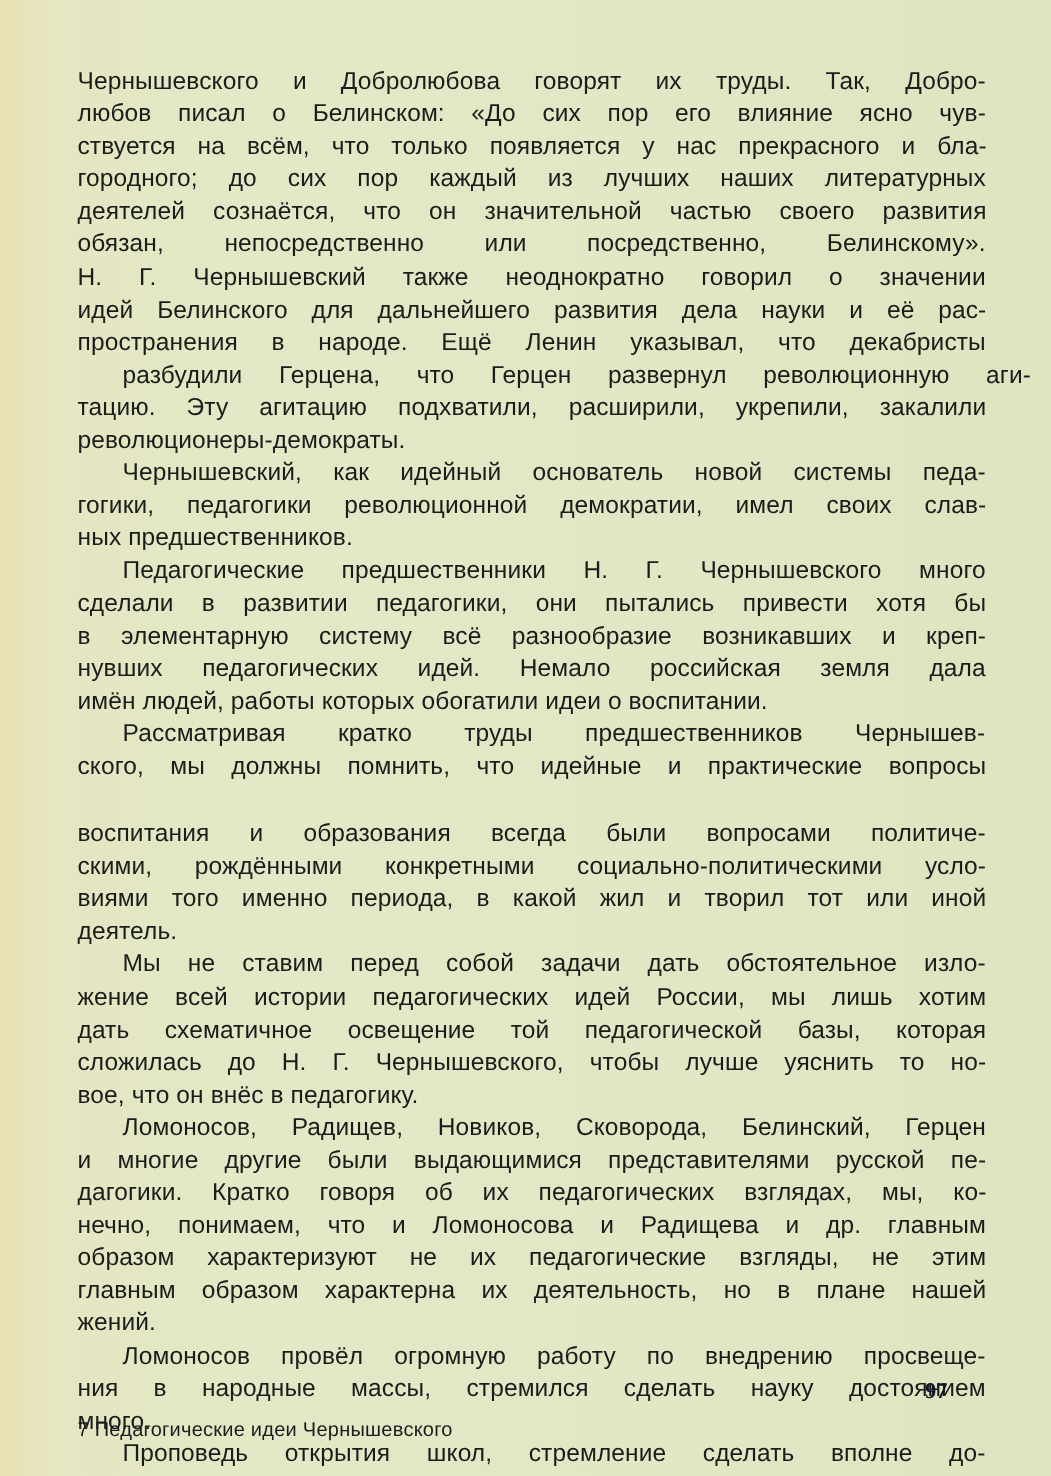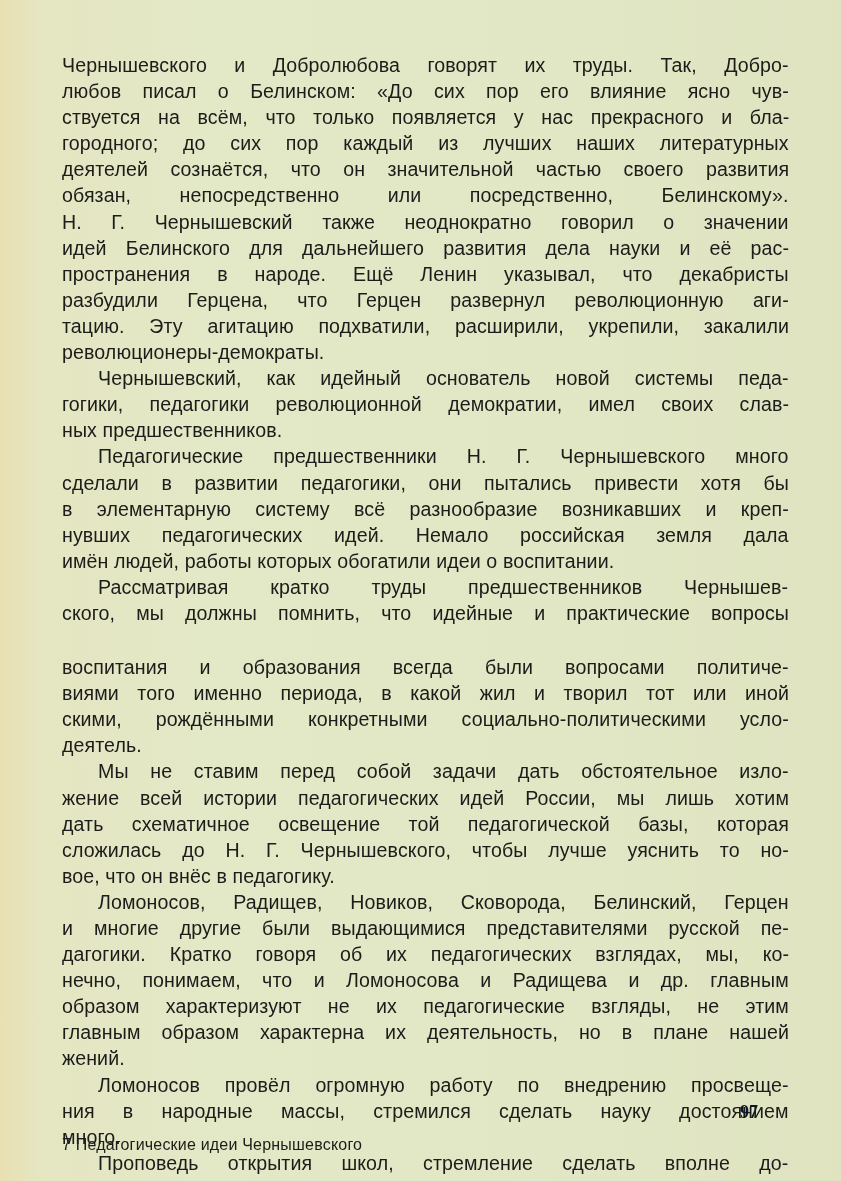--- a/index.html
+++ b/index.html
@@ -45,36 +45,36 @@
 <div class="page-text" id="body-text">
     <span class="line" style="white-space: nowrap; word-spacing: 21.8px; text-align: left; text-align-last: left;">Чернышевского и Добролюбова говорят их труды. Так, Добро-</span>
     <span class="line" style="white-space: nowrap; word-spacing: 15.72px; text-align: left; text-align-last: left;">любов писал о Белинском: «До сих пор его влияние ясно чув-</span>
     <span class="line" style="white-space: nowrap; word-spacing: 12px; text-align: left; text-align-last: left;">ствуется на всём, что только появляется у нас прекрасного и бла-</span>
     <span class="line" style="white-space: nowrap; word-spacing: 19.22px; text-align: left; text-align-last: left;">городного; до сих пор каждый из лучших наших литературных</span>
     <span class="line" style="white-space: nowrap; word-spacing: 16.84px; text-align: left; text-align-last: left;">деятелей сознаётся, что он значительной частью своего развития</span>
     <span class="line" style="white-space: nowrap; word-spacing: 42.86px; text-align: left; text-align-last: left;">обязан, непосредственно или посредственно, Белинскому».</span>
     <span class="line" style="white-space: nowrap; word-spacing: 23.95px; text-align: left; text-align-last: left;">Н. Г. Чернышевский также неоднократно говорил о значении</span>
     <span class="line" style="white-space: nowrap; word-spacing: 13.55px; text-align: left; text-align-last: left;">идей Белинского для дальнейшего развития дела науки и её рас-</span>
     <span class="line" style="white-space: nowrap; word-spacing: 21.37px; text-align: left; text-align-last: left;">пространения в народе. Ещё Ленин указывал, что декабристы</span>
-    <span class="line" style="white-space: nowrap; word-spacing: 23.67px; text-align: left; text-align-last: left;">разбудили Герцена, что Герцен развернул революционную аги-</span>
+    <span class="line" style="white-space: nowrap; word-spacing: 23.67px; text-align: left; text-align-last: left; margin-left: 36px;">разбудили Герцена, что Герцен развернул революционную аги-</span>
     <span class="line" style="white-space: nowrap; word-spacing: 19.18px; text-align: left; text-align-last: left;">тацию. Эту агитацию подхватили, расширили, укрепили, закалили</span>
     <span class="line last" style="white-space: nowrap;">революционеры-демократы.</span>
     <span class="line indent" style="white-space: nowrap; word-spacing: 19.4px; text-align: left; text-align-last: left;">Чернышевский, как идейный основатель новой системы педа-</span>
     <span class="line" style="white-space: nowrap; word-spacing: 20.7px; text-align: left; text-align-last: left;">гогики, педагогики революционной демократии, имел своих слав-</span>
     <span class="line last" style="white-space: nowrap;">ных предшественников.</span>
     <span class="line indent" style="white-space: nowrap; word-spacing: 24.43px; text-align: left; text-align-last: left;">Педагогические предшественники Н. Г. Чернышевского много</span>
     <span class="line" style="white-space: nowrap; word-spacing: 17.05px; text-align: left; text-align-last: left;">сделали в развитии педагогики, они пытались привести хотя бы</span>
     <span class="line" style="white-space: nowrap; word-spacing: 18.76px; text-align: left; text-align-last: left;">в элементарную систему всё разнообразие возникавших и креп-</span>
     <span class="line" style="white-space: nowrap; word-spacing: 26.08px; text-align: left; text-align-last: left;">нувших педагогических идей. Немало российская земля дала</span>
     <span class="line last" style="white-space: nowrap;">имён людей, работы которых обогатили идеи о воспитании.</span>
     <span class="line indent" style="white-space: nowrap; word-spacing: 36.27px; text-align: left; text-align-last: left;">Рассматривая кратко труды предшественников Чернышев-</span>
     <span class="line" style="white-space: nowrap; word-spacing: 15.5px; text-align: left; text-align-last: left;">ского, мы должны помнить, что идейные и практические вопросы</span>
     <span class="line" style="white-space: nowrap; word-spacing: 26.56px; text-align: left; text-align-last: left; margin-top: 28px;">воспитания и образования всегда были вопросами политиче-</span>
+    <span class="line" style="white-space: nowrap; word-spacing: 28.46px; text-align: left; text-align-last: left;">скими, рождёнными конкретными социально-политическими усло-</span>
     <span class="line" style="white-space: nowrap; word-spacing: 12.93px; text-align: left; text-align-last: left;">виями того именно периода, в какой жил и творил тот или иной</span>
-    <span class="line" style="white-space: nowrap; word-spacing: 28.46px; text-align: left; text-align-last: left;">скими, рождёнными конкретными социально-политическими усло-</span>
     <span class="line last" style="white-space: nowrap;">деятель.</span>
     <span class="line indent" style="white-space: nowrap; word-spacing: 16.09px; text-align: left; text-align-last: left;">Мы не ставим перед собой задачи дать обстоятельное изло-</span>
     <span class="line" style="white-space: nowrap; word-spacing: 15.36px; text-align: left; text-align-last: left;">жение всей истории педагогических идей России, мы лишь хотим</span>
     <span class="line" style="white-space: nowrap; word-spacing: 22.76px; text-align: left; text-align-last: left;">дать схематичное освещение той педагогической базы, которая</span>
     <span class="line" style="white-space: nowrap; word-spacing: 15.19px; text-align: left; text-align-last: left;">сложилась до Н. Г. Чернышевского, чтобы лучше уяснить то но-</span>
     <span class="line last" style="white-space: nowrap;">вое, что он внёс в педагогику.</span>
     <span class="line indent" style="white-space: nowrap; word-spacing: 22.2px; text-align: left; text-align-last: left;">Ломоносов, Радищев, Новиков, Сковорода, Белинский, Герцен</span>
     <span class="line" style="white-space: nowrap; word-spacing: 15.37px; text-align: left; text-align-last: left;">и многие другие были выдающимися представителями русской пе-</span>
     <span class="line" style="white-space: nowrap; word-spacing: 18.26px; text-align: left; text-align-last: left;">дагогики. Кратко говоря об их педагогических взглядах, мы, ко-</span>
     <span class="line" style="white-space: nowrap; word-spacing: 15.82px; text-align: left; text-align-last: left;">нечно, понимаем, что и Ломоносова и Радищева и др. главным</span>

